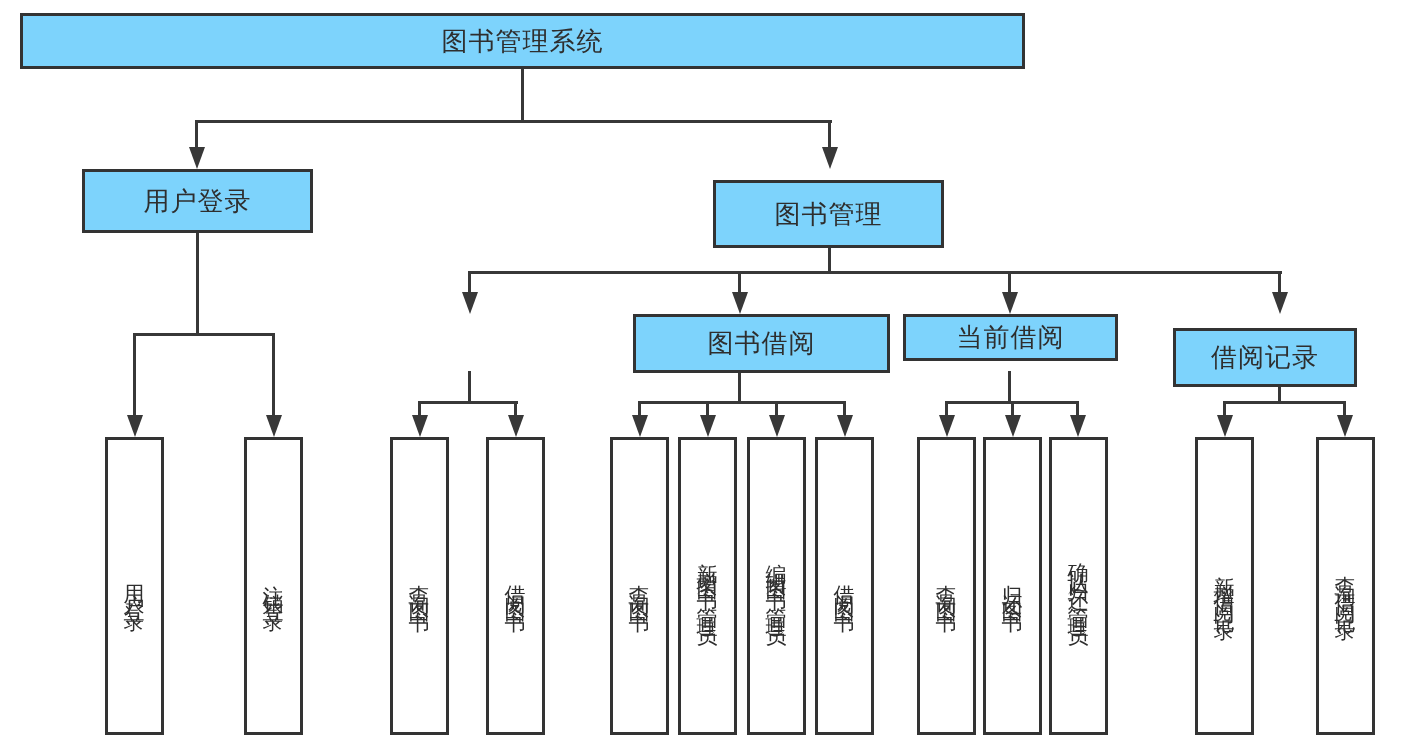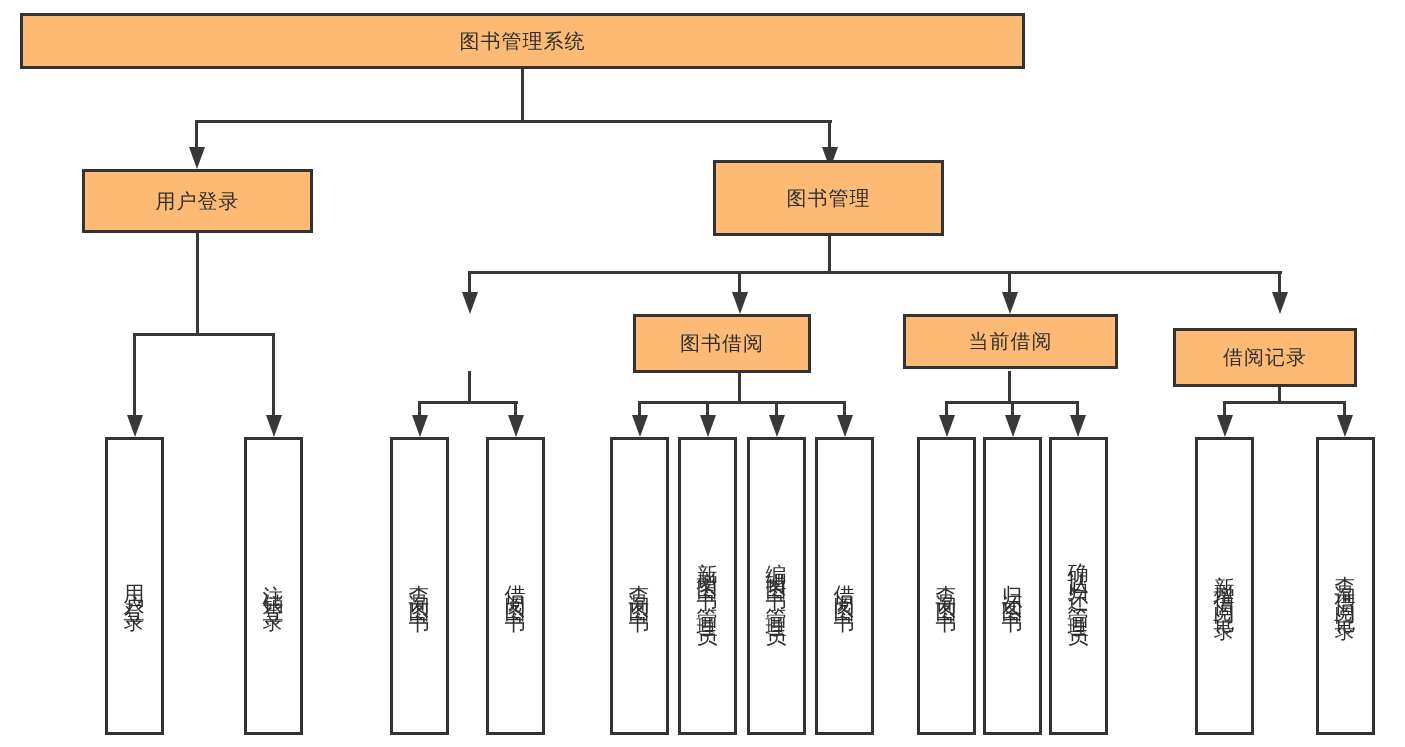--- a/index.html
+++ b/index.html
@@ -1,23 +1,23 @@
 <!DOCTYPE html>
 <html><head>
 <meta charset="utf-8">
 <style>
   html,body{margin:0;padding:0;background:#fff;}
   #stage{position:relative;width:1405px;height:747px;background:#ffffff;overflow:hidden;
          font-family:"Liberation Sans","DejaVu Sans",sans-serif;}
   .line{position:absolute;background:#383838;}
   .tri{position:absolute;width:0;height:0;border-left:8px solid transparent;
        border-right:8px solid transparent;border-top:22px solid #383838;}
-  .box{position:absolute;background:#fdba74;border:3px solid #333;box-sizing:border-box;
+  .box{position:absolute;background:#7dd3fc;border:3px solid #333;box-sizing:border-box;
        display:flex;align-items:center;justify-content:center;
-       font-size:20px;color:#2e2e2e;letter-spacing:1px;}
+       font-size:26px;color:#2e2e2e;letter-spacing:1px;}
   .vbox{position:absolute;background:#fff;border:3px solid #333;box-sizing:border-box;
         top:437px;width:59px;height:298px;
         display:flex;align-items:center;justify-content:center;}
   .vtext{writing-mode:vertical-rl;text-orientation:mixed;font-size:21px;
          letter-spacing:9px;line-height:1;color:#2e2e2e;}
   .watermark{position:absolute;right:8px;bottom:5px;font-size:19px;color:#b5b5b5;
              z-index:5;letter-spacing:1px;}
 </style>
 </head>
 <body>
@@ -83,28 +83,28 @@
   <div class="line" style="left:1343px;top:401px;width:3px;height:16px"></div>
   <div class="tri" style="left:1337px;top:415px"></div>
 
   <div class="box" style="left:20px;top:13px;width:1005px;height:56px">
     <span>图书管理系统</span>
   </div>
 
   <div class="box" style="left:82px;top:169px;width:231px;height:64px">
     <span>用户登录</span>
   </div>
-  <div class="box" style="left:713px;top:160px;width:231px;height:76px">
+  <div class="box" style="left:713px;top:180px;width:231px;height:68px">
     <span>图书管理</span>
   </div>
 
-  <div class="box" style="left:633px;top:314px;width:178px;height:59px">
+  <div class="box" style="left:633px;top:314px;width:257px;height:59px">
     <span>图书借阅</span>
   </div>
-  <div class="box" style="left:903px;top:314px;width:215px;height:55px">
+  <div class="box" style="left:903px;top:314px;width:215px;height:47px">
     <span>当前借阅</span>
   </div>
   <div class="box" style="left:1173px;top:328px;width:184px;height:59px">
     <span>借阅记录</span>
   </div>
 
   <div class="vbox" style="left:105px">
     <span class="vtext">用户登录</span>
   </div>
   <div class="vbox" style="left:244px">

